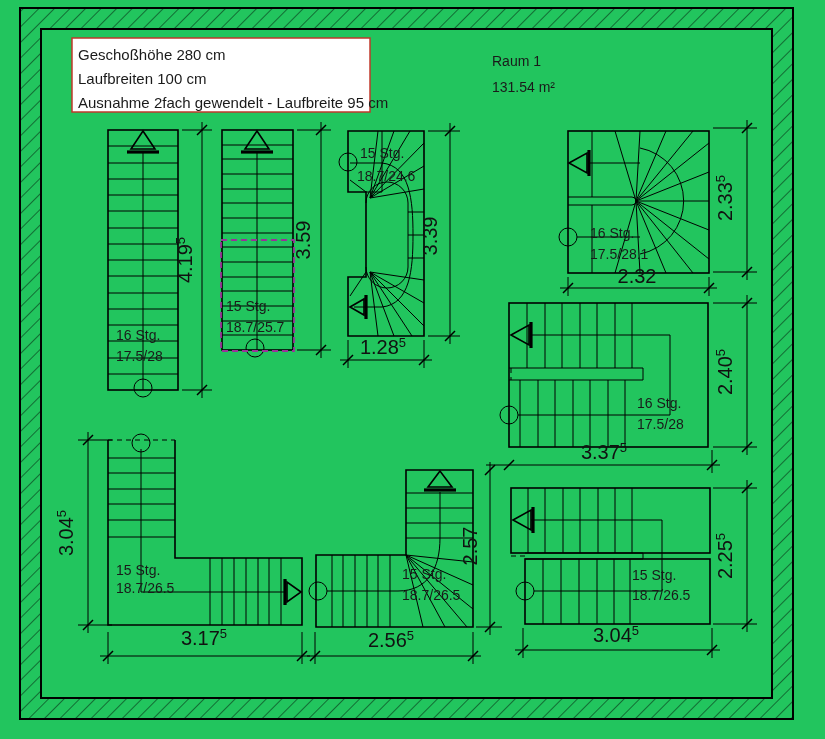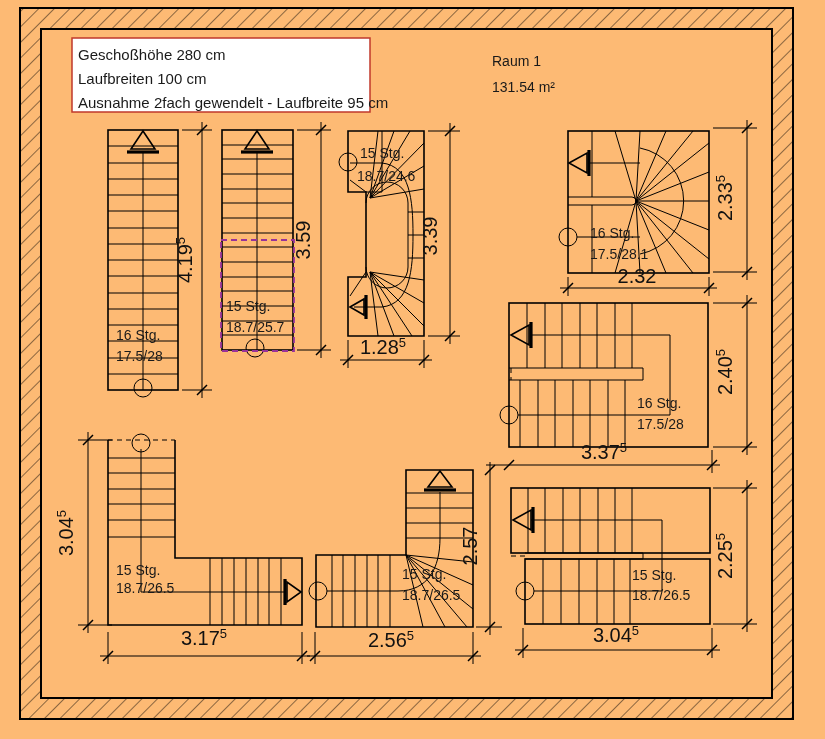--- a/index.html
+++ b/index.html
@@ -1,16 +1,16 @@
 <!DOCTYPE html>
 <html><head>
 <meta charset="utf-8">
 <style>
   html,body{margin:0;padding:0;background:#fff;}
-  .page{position:relative;width:825px;height:739px;background:#fdba74;overflow:hidden;}
+  .page{position:relative;width:825px;height:739px;background:#22c55e;overflow:hidden;}
   svg{display:block;}
   .ln  {stroke:#000;stroke-width:1;fill:none;}
   .ln2 {stroke:#000;stroke-width:1.6;fill:none;}
   .thick{stroke:#000;stroke-width:3.2;fill:none;}
   .dash{stroke:#000;stroke-width:1;fill:none;stroke-dasharray:5 4;}
   .tick{stroke:#000;stroke-width:1.5;fill:none;}
   .lbl {font:14px "Liberation Sans", sans-serif;fill:#1a1a1a;}
   .dim {font:20px "Liberation Sans", sans-serif;fill:#111;text-anchor:middle;}
   .sup {font-size:13px;}
   .info{font:15px "Liberation Sans", sans-serif;fill:#1a1a1a;}

